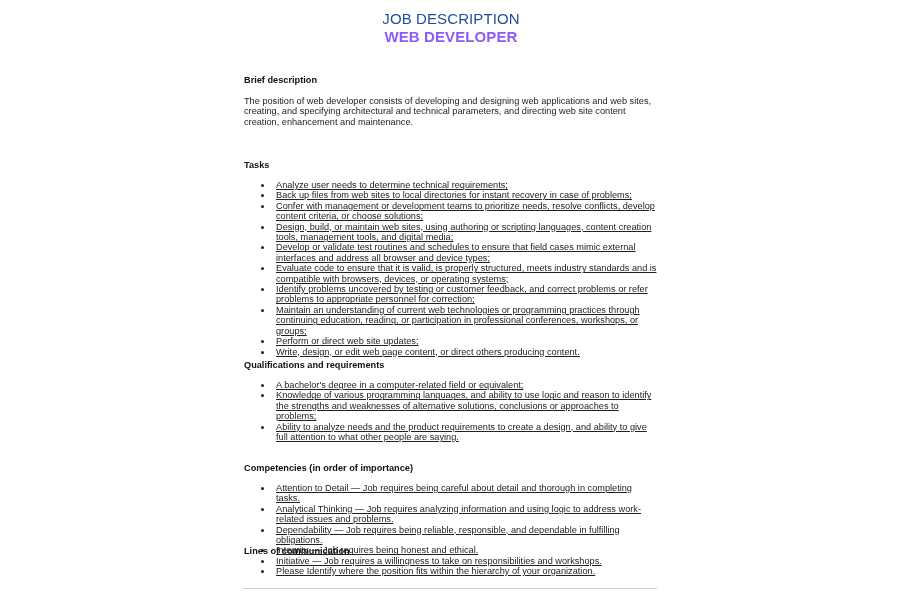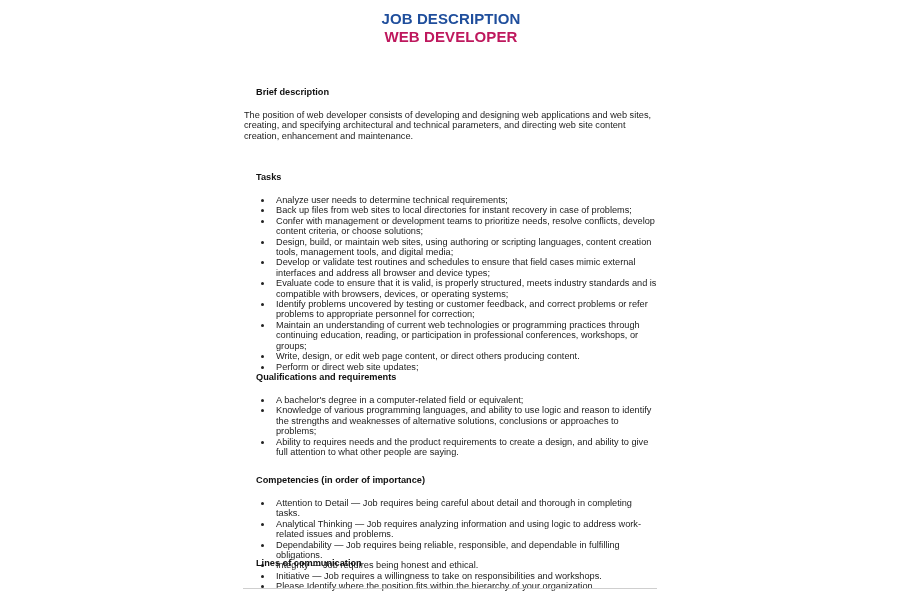--- a/index.html
+++ b/index.html
@@ -23,61 +23,62 @@
     }
     .title-block {
       position: absolute;
       left: 0;
       top: 10px;
       width: 414px;
       text-align: center;
     }
     .title-primary {
       color: #1f4e9c;
-      font-weight: bold;
+      font-weight: normal;
       font-size: 15px;
       line-height: 18px;
       letter-spacing: 0.1px;
     }
     .title-secondary {
-      color: #be185d;
+      color: #8b5cf6;
       font-weight: bold;
       font-size: 15px;
       line-height: 18px;
       letter-spacing: 0.1px;
     }
     .section {
       position: absolute;
       left: 0;
       width: 414px;
     }
     .section-heading {
       font-weight: bold;
       font-size: 9.2px;
       line-height: 11px;
-      margin: 12px;
+      margin: 0;
       color: #111;
     }
     .paragraph {
       font-size: 9.2px;
       line-height: 10.4px;
       margin: 10px 4px 0 0;
       color: #222;
     }
     ul.bullets {
       list-style: none;
       margin: 9px 0 0 0;
       padding: 0;
     }
     ul.bullets li {
       position: relative;
       padding-left: 32px;
       font-size: 9.2px;
       line-height: 10.4px;
       color: #222;
+      text-decoration: underline;
     }
     ul.bullets li .bullet {
       position: absolute;
       left: 17px;
       top: 4px;
       width: 3px;
       height: 3px;
       border-radius: 50%;
       background: #222;
     }
@@ -109,31 +110,31 @@
     <div class="section-heading">Tasks</div>
     <ul class="bullets">
       <li><span class="bullet"></span><span>Analyze user needs to determine technical requirements;</span></li>
       <li><span class="bullet"></span><span>Back up files from web sites to local directories for instant recovery in case of problems;</span></li>
       <li><span class="bullet"></span><span>Confer with management or development teams to prioritize needs, resolve conflicts, develop content criteria, or choose solutions;</span></li>
       <li><span class="bullet"></span><span>Design, build, or maintain web sites, using authoring or scripting languages, content creation tools, management tools, and digital media;</span></li>
       <li><span class="bullet"></span><span>Develop or validate test routines and schedules to ensure that field cases mimic external interfaces and address all browser and device types;</span></li>
       <li><span class="bullet"></span><span>Evaluate code to ensure that it is valid, is properly structured, meets industry standards and is compatible with browsers, devices, or operating systems;</span></li>
       <li><span class="bullet"></span><span>Identify problems uncovered by testing or customer feedback, and correct problems or refer problems to appropriate personnel for correction;</span></li>
       <li><span class="bullet"></span><span>Maintain an understanding of current web technologies or programming practices through continuing education, reading, or participation in professional conferences, workshops, or groups;</span></li>
+      <li><span class="bullet"></span><span>Perform or direct web site updates;</span></li>
       <li><span class="bullet"></span><span>Write, design, or edit web page content, or direct others producing content.</span></li>
-      <li><span class="bullet"></span><span>Perform or direct web site updates;</span></li>
     </ul>
   </div>
 
   <div class="section" style="top:360px;">
     <div class="section-heading">Qualifications and requirements</div>
     <ul class="bullets">
       <li><span class="bullet"></span><span>A bachelor's degree in a computer-related field or equivalent;</span></li>
       <li><span class="bullet"></span><span>Knowledge of various programming languages, and ability to use logic and reason to identify the strengths and weaknesses of alternative solutions, conclusions or approaches to problems;</span></li>
-      <li><span class="bullet"></span><span>Ability to requires needs and the product requirements to create a design, and ability to give full attention to what other people are saying.</span></li>
+      <li><span class="bullet"></span><span>Ability to analyze needs and the product requirements to create a design, and ability to give full attention to what other people are saying.</span></li>
     </ul>
   </div>
 
   <div class="section" style="top:463px;">
     <div class="section-heading">Competencies (in order of importance)</div>
     <ul class="bullets">
       <li><span class="bullet"></span><span>Attention to Detail — Job requires being careful about detail and thorough in completing tasks.</span></li>
       <li><span class="bullet"></span><span>Analytical Thinking — Job requires analyzing information and using logic to address work-related issues and problems.</span></li>
       <li><span class="bullet"></span><span>Dependability — Job requires being reliable, responsible, and dependable in fulfilling obligations.</span></li>
       <li><span class="bullet"></span><span>Integrity — Job requires being honest and ethical.</span></li>

